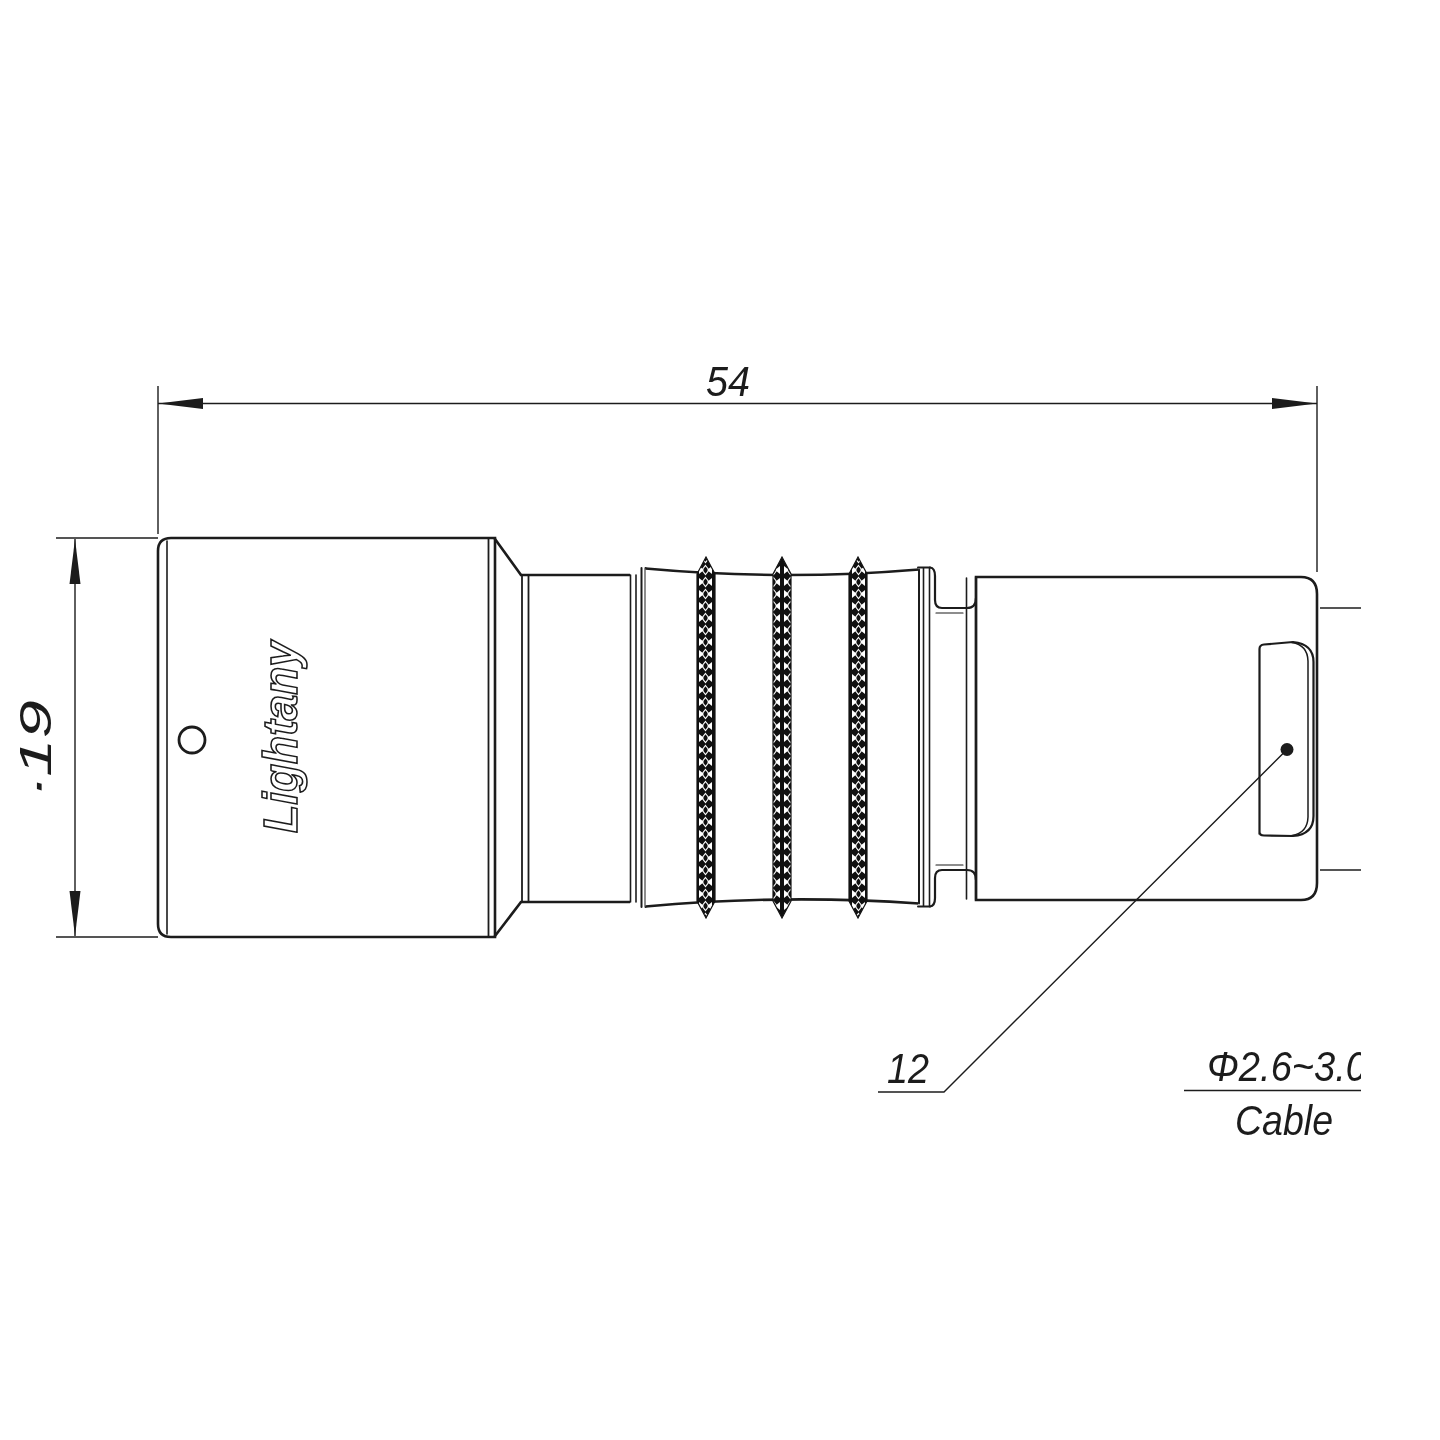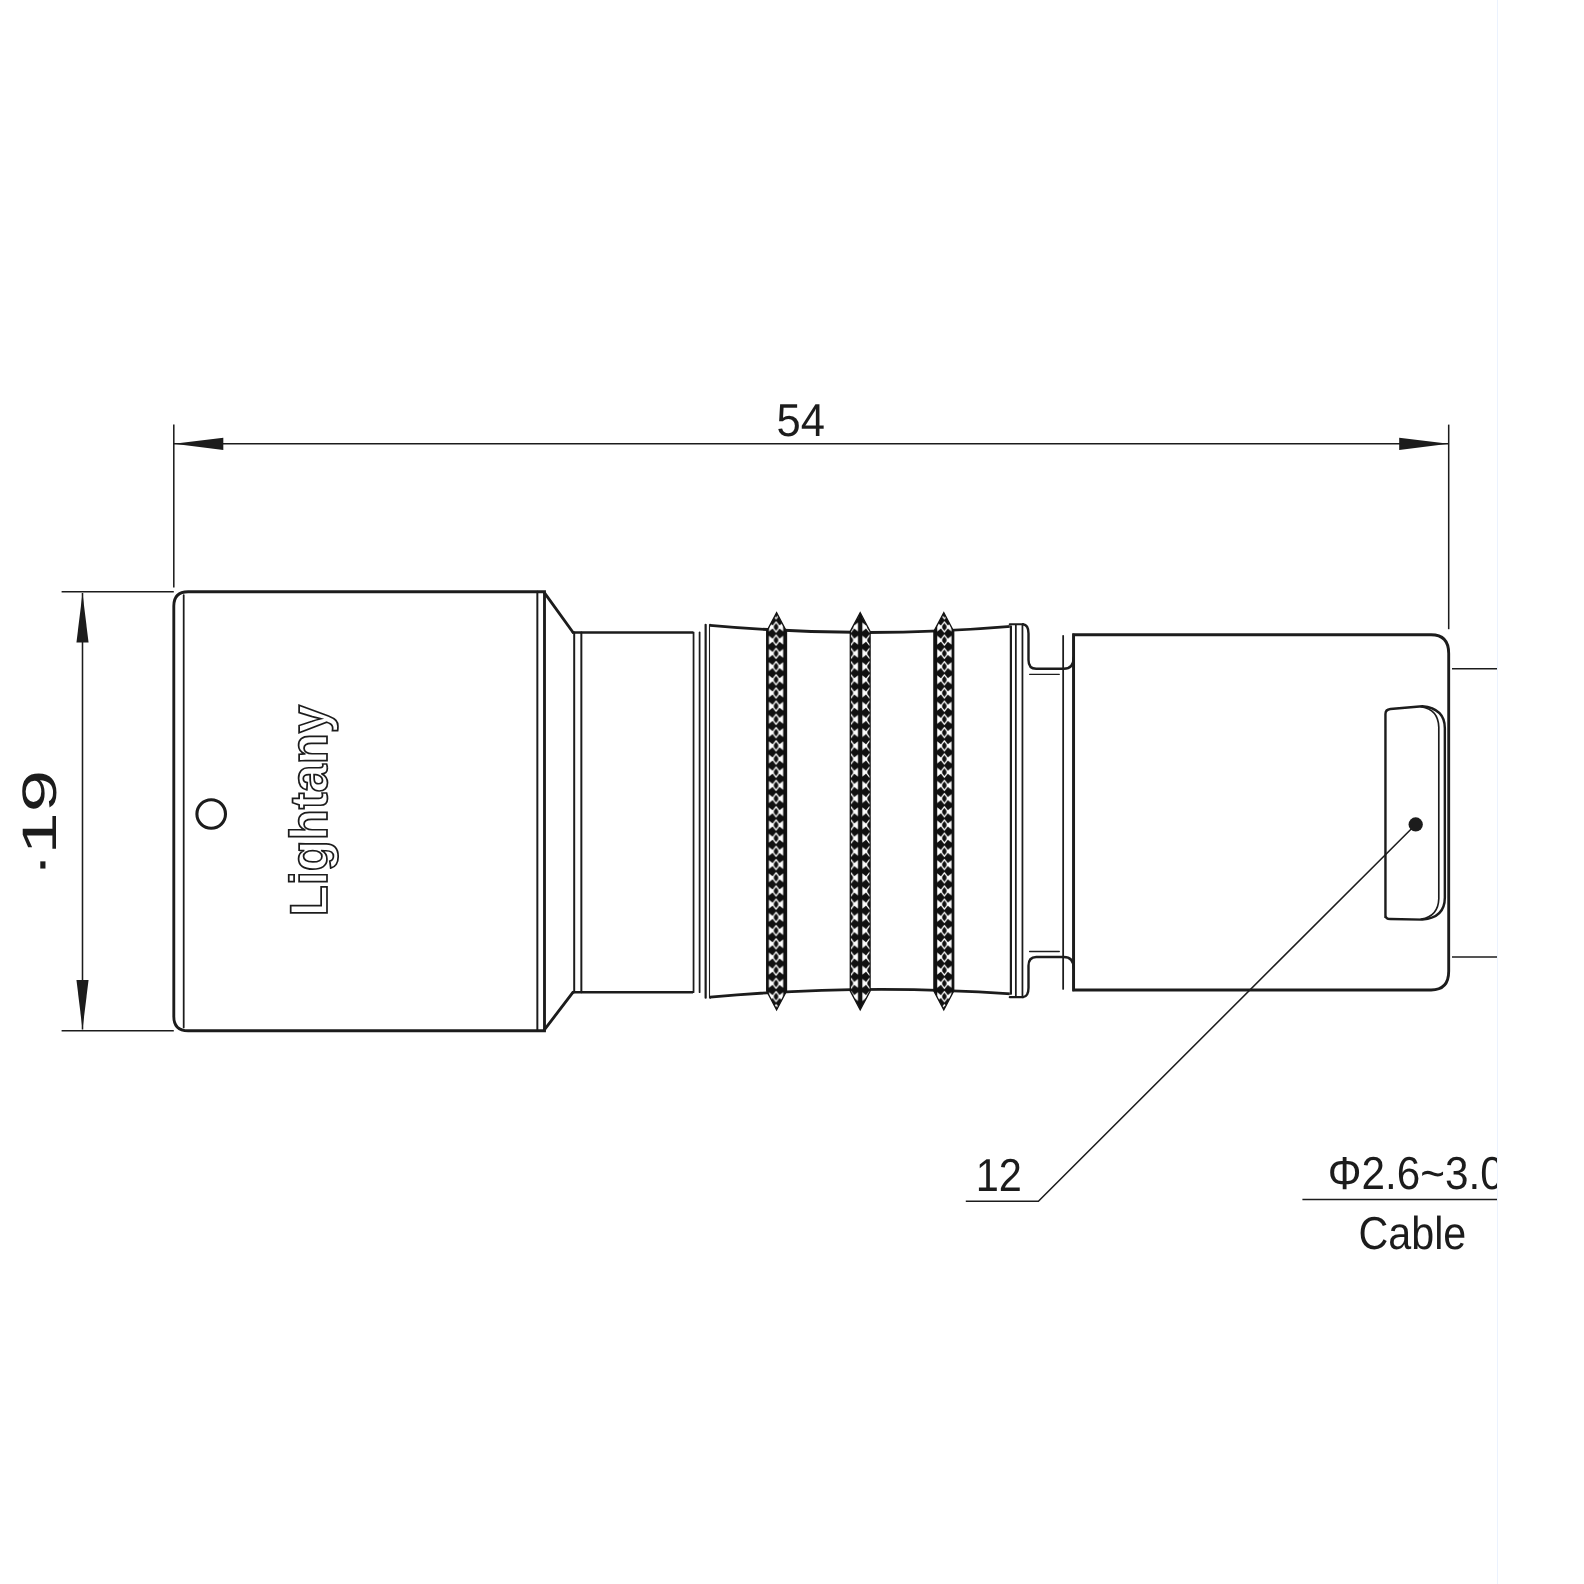--- a/index.html
+++ b/index.html
@@ -1,16 +1,16 @@
 <!DOCTYPE html>
 <html><head>
 <meta charset="utf-8">
 <style>
   html,body{margin:0;padding:0;background:#ffffff;}
-  .stage{position:relative;width:1361px;height:1440px;background:#3b82f6;overflow:hidden;}
+  .stage{position:relative;width:1361px;height:1440px;background:#3b82f6;overflow:hidden;font-style:italic;}
   svg{position:absolute;left:0;top:0;}
   .dim-text{
     font-family:"Liberation Sans","DejaVu Sans",sans-serif;
     font-size:42px;
     fill:#1c1c1c;
   }
   .dim-text-rot{
     font-family:"Liberation Sans","DejaVu Sans",sans-serif;
     font-size:44px;
     fill:#1c1c1c;

